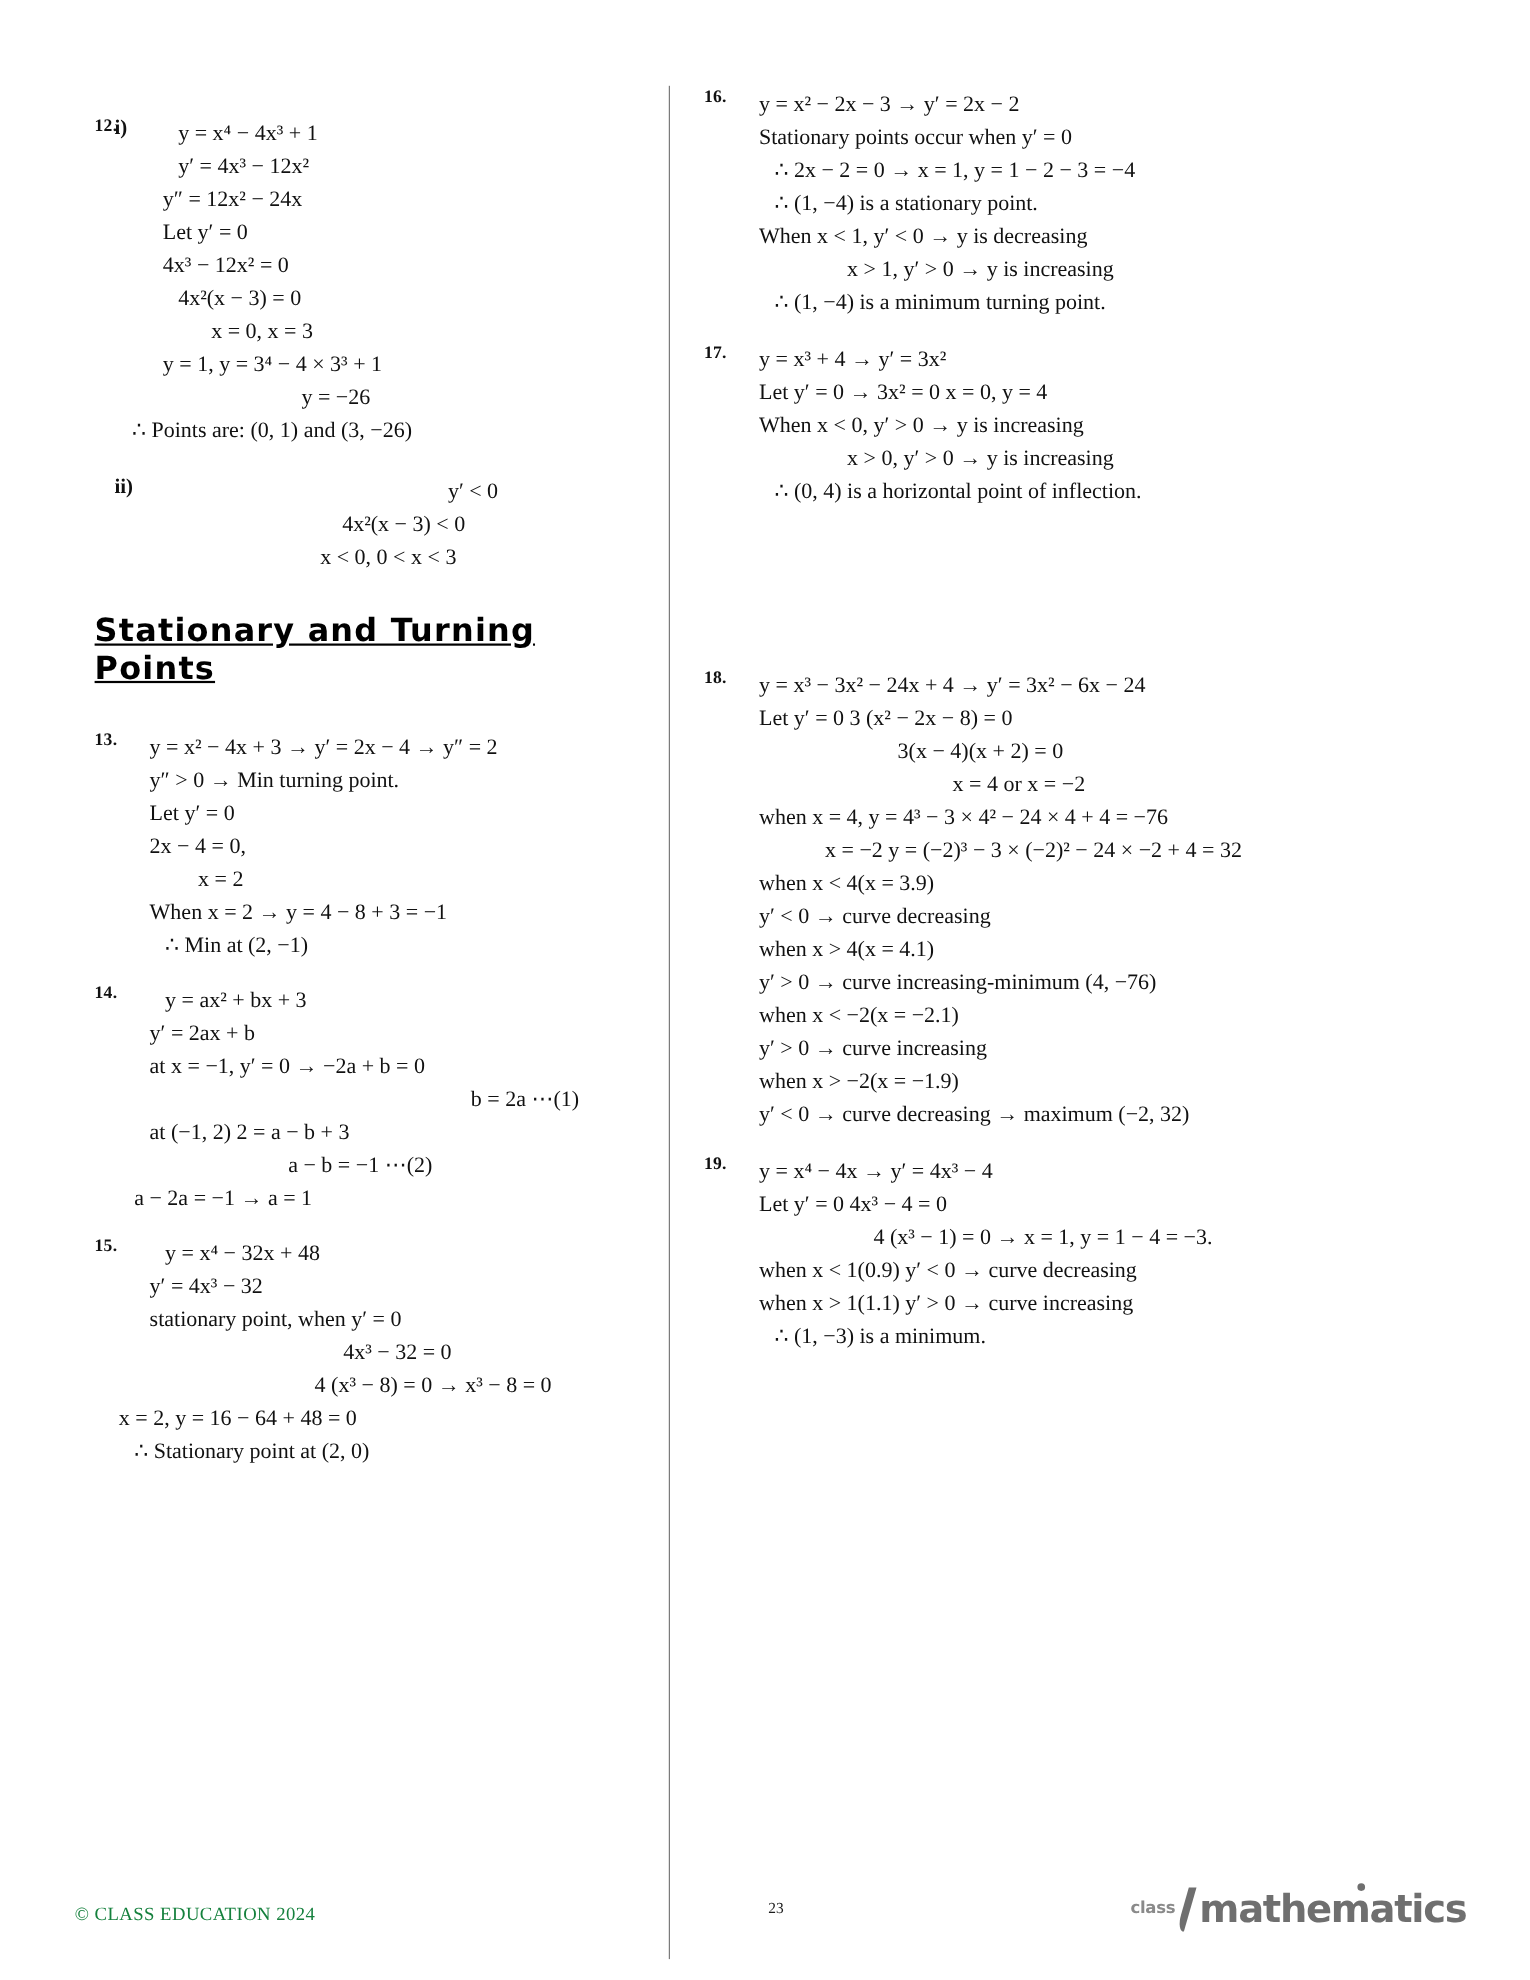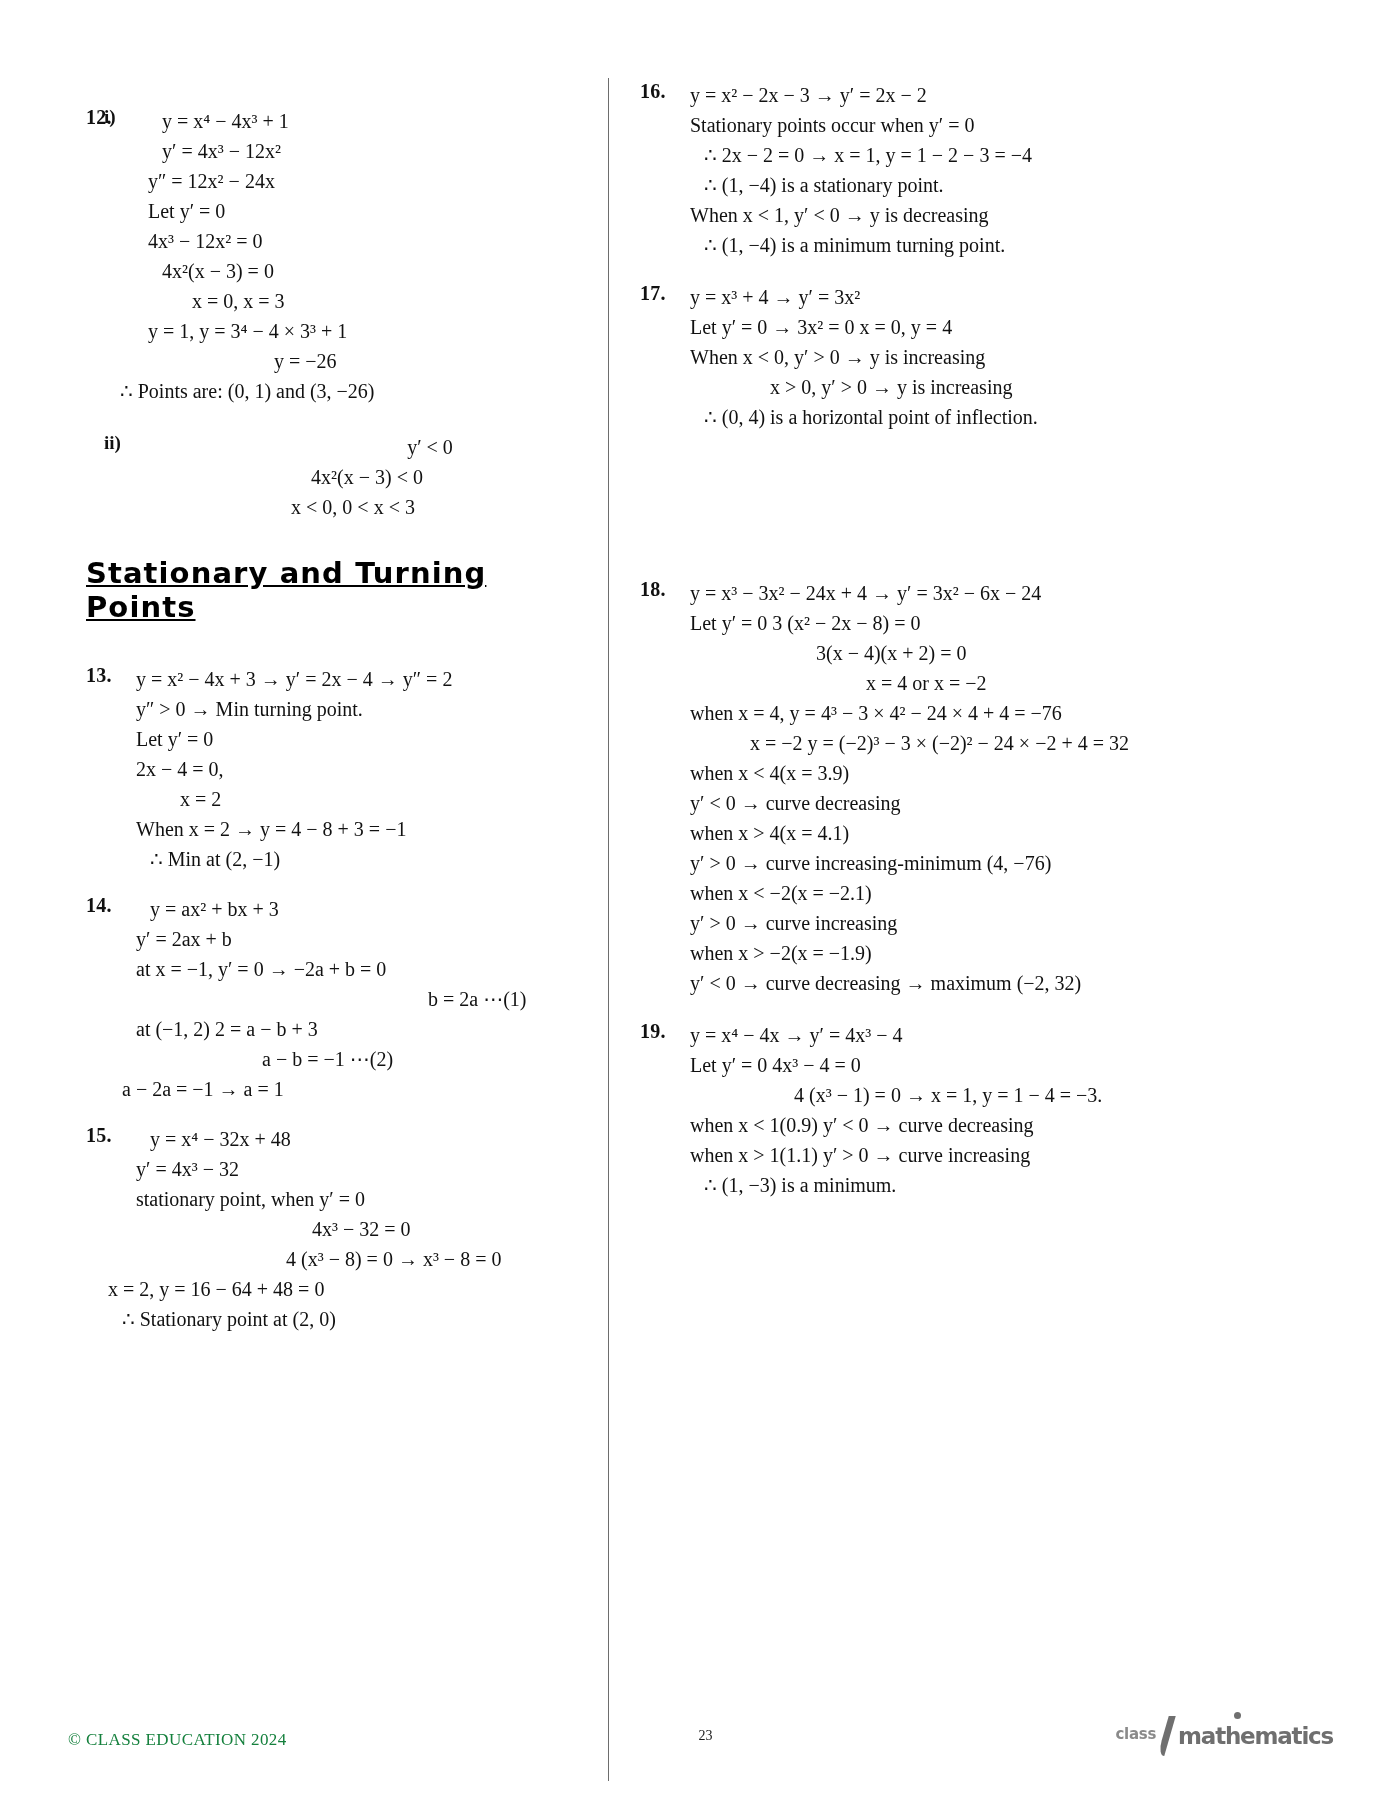--- a/index.html
+++ b/index.html
@@ -42,21 +42,21 @@
   
   .q {
     position: relative;
     margin-bottom: 20px;
   }
   .qnum {
     position: absolute;
     left: 0;
     top: 0;
     font-weight: bold;
-    font-size: 20px;
+    font-size: 16px;
     letter-spacing: .2px;
   }
   .qnum.wide { width: 46px; }
 
   .lines {
     margin-left: 50px;
   }
 
   .ln {
     font-size: 20px;
@@ -156,21 +156,21 @@
     position: absolute;
     left: 6px;
     top: 0;
     width: 7px;
     height: 40px;
     background: #6f6f6f;
     transform: skewX(-16deg);
     border-bottom-left-radius: 10px 22px;
   }
   .logo-word {
-    font-size: 23px;
+    font-size: 35px;
     font-weight: bold;
     color: #6f6f6f;
     letter-spacing: -1.2px;
     line-height: 34px;
   }
   .logo-dot {
     position: absolute;
     right: 92px;
     top: -2px;
     width: 7px;
@@ -263,20 +263,21 @@
   <div class="col col-right">
 
     <div class="q">
       <div class="qnum wide">16.</div>
       <div class="lines">
         <div class="ln">y = x² − 2x − 3 → y′ = 2x − 2</div>
         <div class="ln">Stationary points occur when y′ = 0</div>
         <div class="ln i1">∴ 2x − 2 = 0 → x = 1,    y = 1 − 2 − 3 = −4</div>
         <div class="ln i1">∴ (1, −4) is a stationary point.</div>
         <div class="ln">When x &lt; 1, y′ &lt; 0 → y is decreasing</div>
+        <div class="ln i5">x &gt; 1, y′ &gt; 0 → y is increasing</div>
         <div class="ln i1">∴ (1, −4) is a minimum turning point.</div>
       </div>
     </div>
 
     <div class="q" style="margin-top:22px;">
       <div class="qnum wide">17.</div>
       <div class="lines">
         <div class="ln">y = x³ + 4 → y′ = 3x²</div>
         <div class="ln">Let y′ = 0 → 3x² = 0    x = 0,    y = 4</div>
         <div class="ln">When x &lt; 0, y′ &gt; 0 → y is increasing</div>

